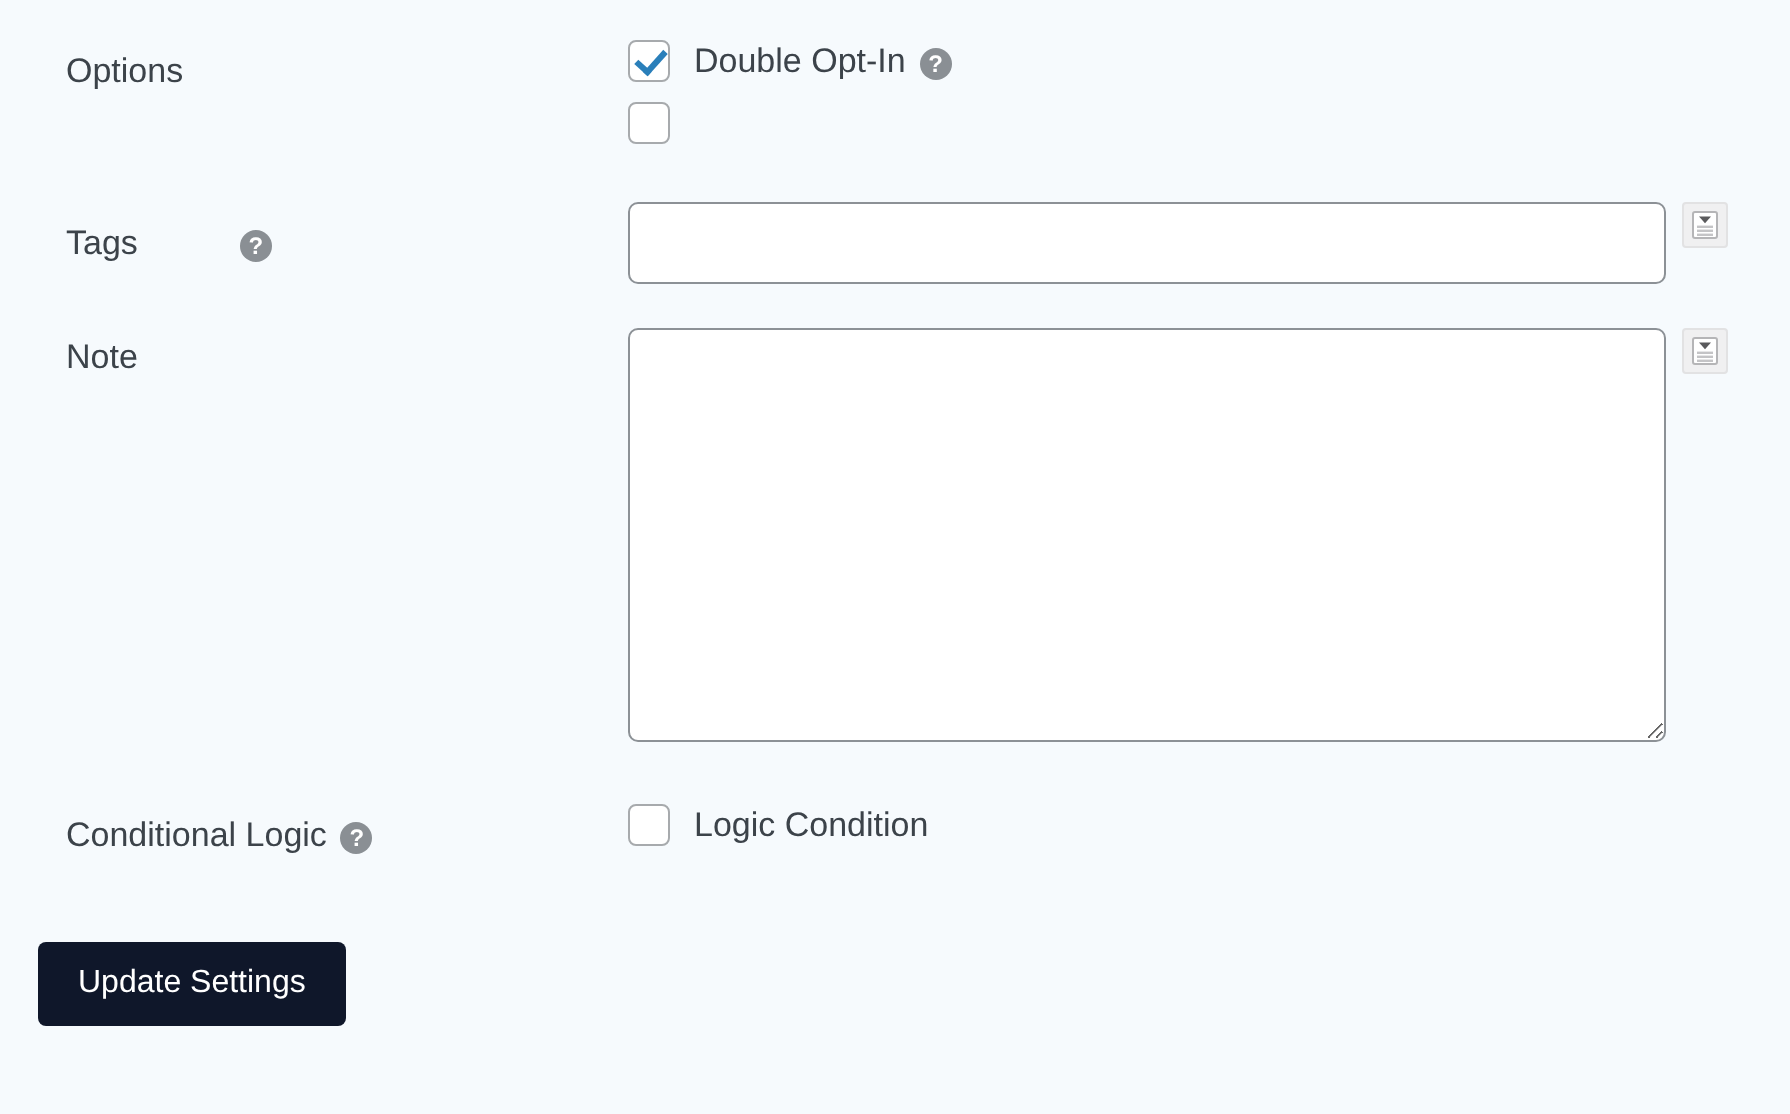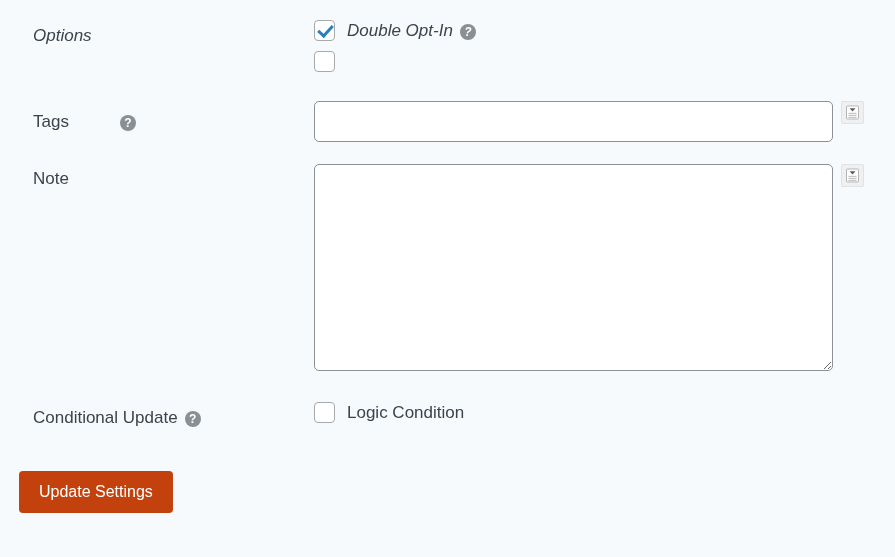--- a/index.html
+++ b/index.html
@@ -151,34 +151,34 @@
     align-items: center;
     justify-content: center;
     cursor: pointer;
     flex: none;
     padding: 0;
   }
   .smartcode-btn svg { display: block; }
 
   
   .primary-btn {
-    background: #c2410c;
+    background: #0f172a;
     color: #ffffff;
     border: none;
     border-radius: 4px;
     font-family: "Liberation Sans", sans-serif;
     font-size: 16px;
     line-height: 20px;
     padding: 11px 20px;
     cursor: pointer;
     white-space: nowrap;
   }
 
   
-  #row-options { padding-top: 20px; font-style: italic; }
+  #row-options { padding-top: 20px; }
   #row-options .row-label { height: 31px; }
   #row-tags { padding-top: 19px; }
   #row-tags .row-label { height: 41px; gap: 44px; }
   #row-note { padding-top: 22px; }
   #row-note .row-label { height: 30px; }
   #row-condition { padding-top: 31px; }
   #row-condition .row-label { height: 31px; }
   #row-submit { padding-top: 38px; padding-left: 19px; }
 </style>
 </head>
@@ -241,21 +241,21 @@
           <rect x="3.5" y="7.8" width="8" height="1.2" fill="#c4c4c6"></rect>
           <rect x="3.5" y="9.8" width="8" height="1.2" fill="#c4c4c6"></rect>
           <rect x="3.5" y="11.8" width="8" height="1.2" fill="#c4c4c6"></rect>
         </svg>
       </button>
     </div>
   </div>
 
   <div class="form-row" id="row-condition">
     <div class="row-label">
-      <span>Conditional Update</span>
+      <span>Conditional Logic</span>
       <span class="help-icon">?</span>
     </div>
     <div class="row-field">
       <div class="checkbox-line">
         <span class="cb-box"></span>
         <span class="cb-label">
           <span>Logic Condition</span>
         </span>
       </div>
     </div>

